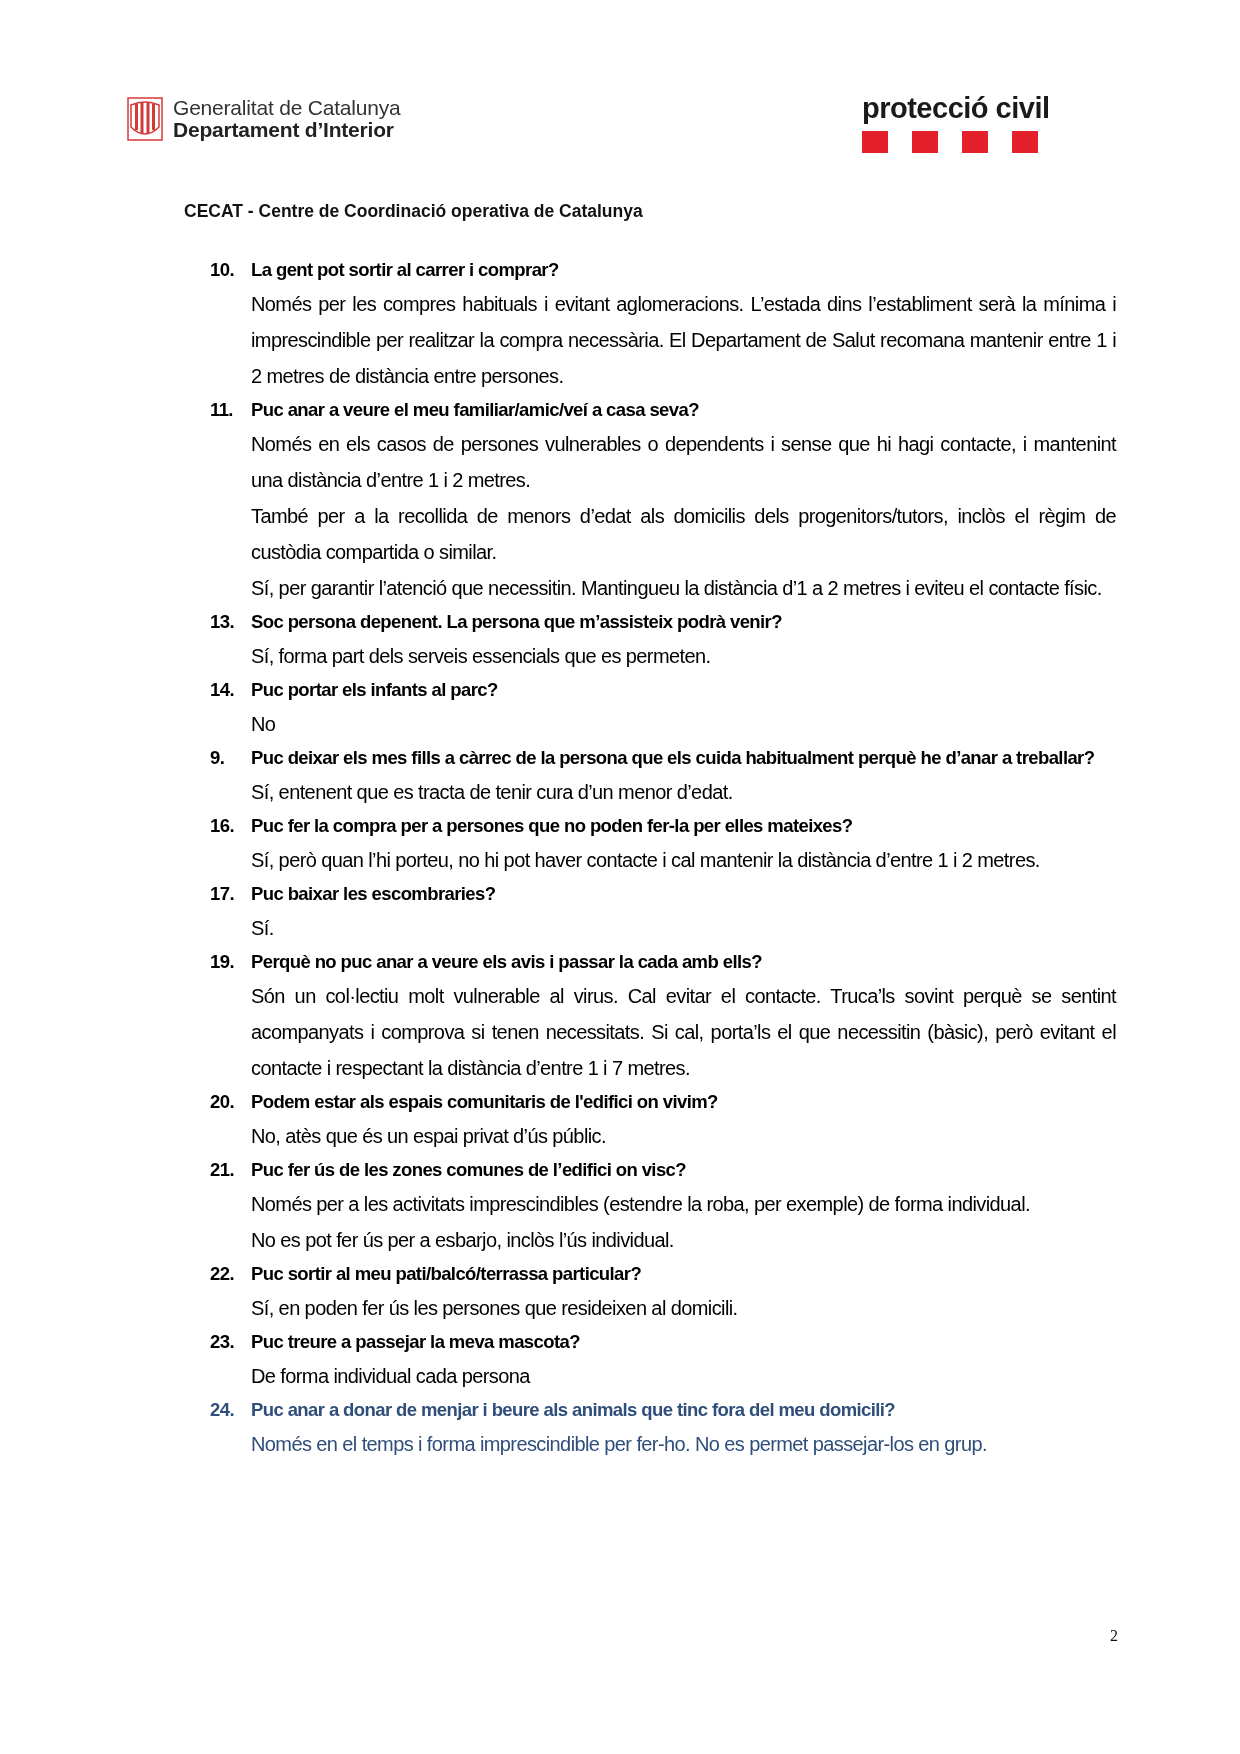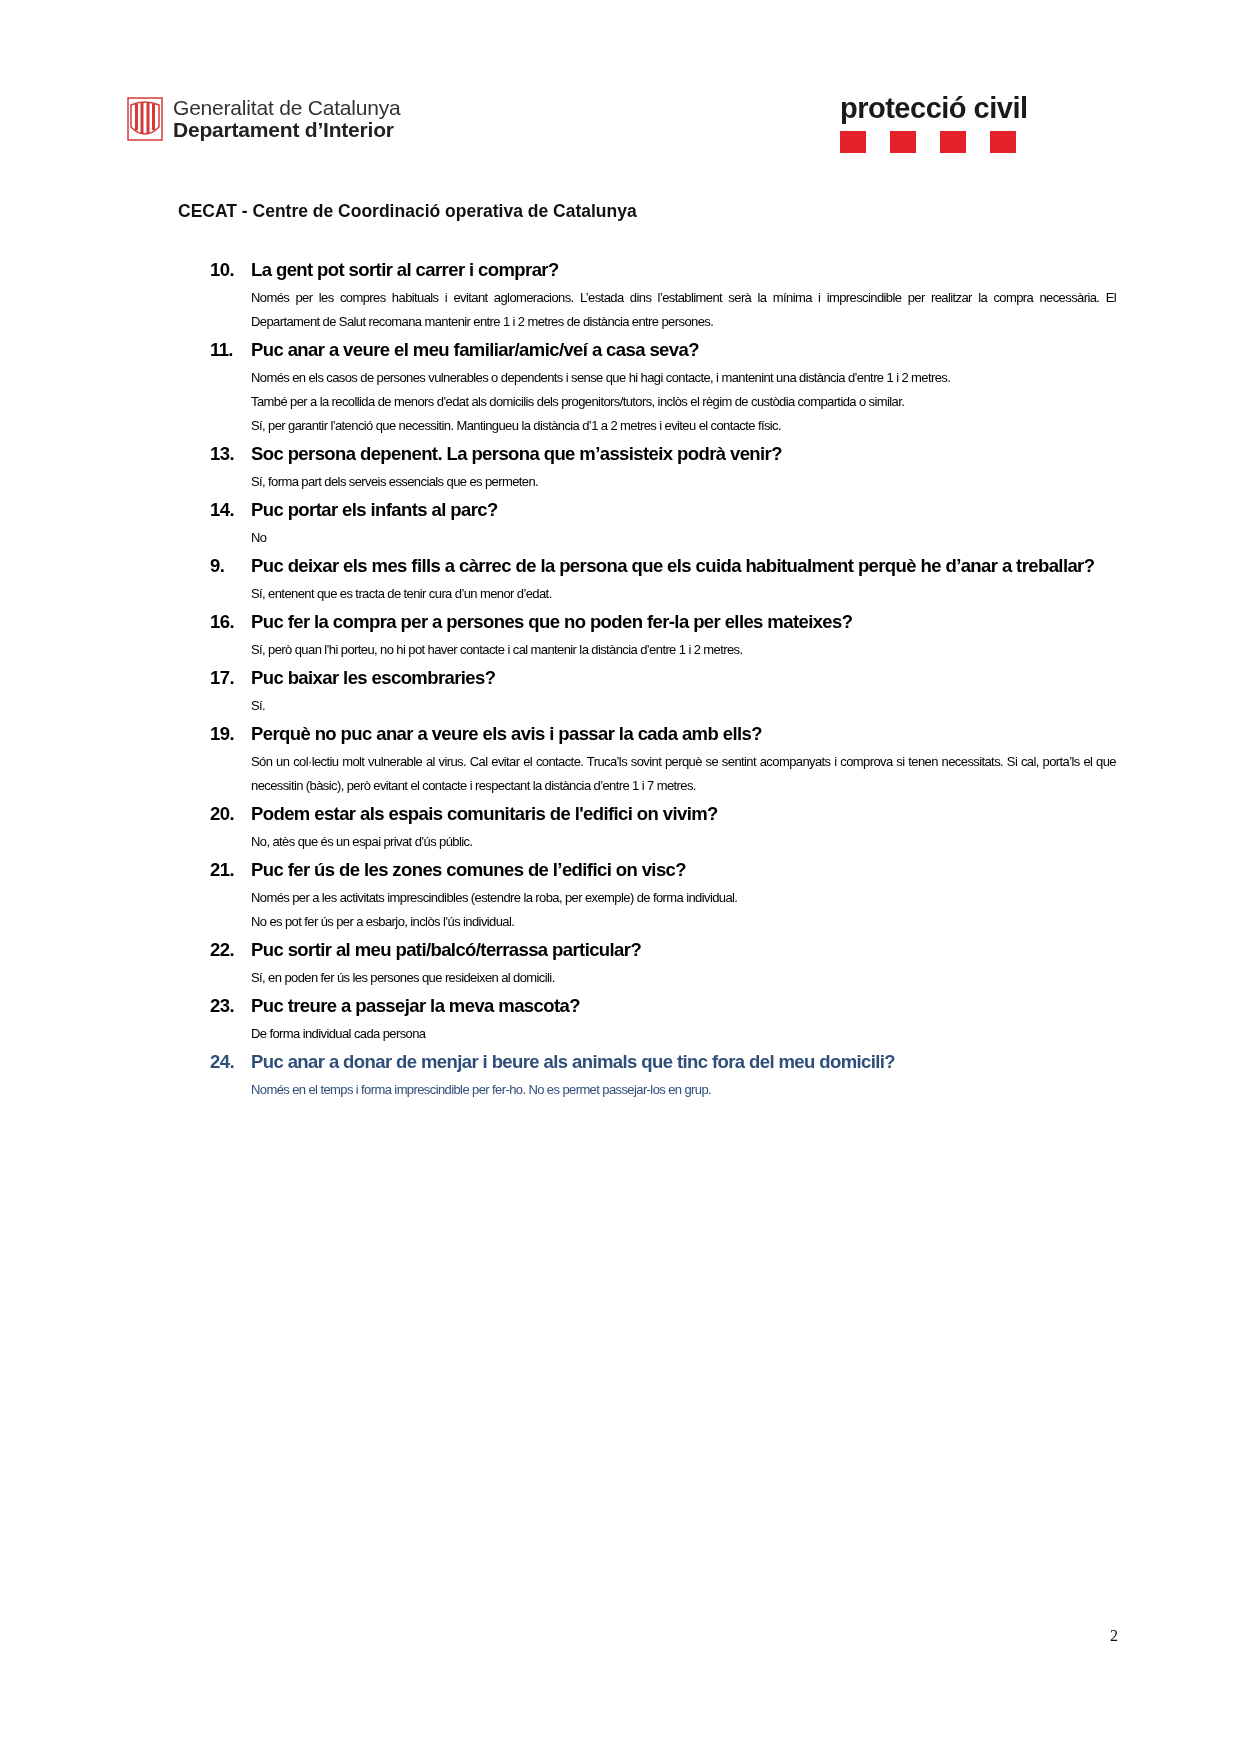--- a/index.html
+++ b/index.html
@@ -6,33 +6,33 @@
     body {
       width: 1240px; height: 1754px; position: relative; overflow: hidden;
       font-family: "Liberation Sans", sans-serif; color: #000;
     }
     .logo-gen { position: absolute; left: 127px; top: 97px; display: flex; align-items: flex-start; }
     .gen-emblem { width: 36px; height: 44px; margin-right: 10px; }
     .gen-text { line-height: 22px; }
     .gen-line1 { font-family: "Liberation Sans", sans-serif; font-size: 21px; color: #333; letter-spacing: -0.2px; }
     .gen-line2 { font-family: "Liberation Sans", sans-serif; font-size: 21px; font-weight: bold; color: #222; letter-spacing: -0.2px; }
 
-    .logo-pc { position: absolute; left: 840px; top: 93px; text-align: right; }
+    .logo-pc { position: absolute; left: 862px; top: 93px; text-align: right; }
     .pc-text { font-family: "Liberation Sans", sans-serif; font-weight: bold; font-size: 29px; color: #1a1a1a; letter-spacing: -0.5px; line-height: 30px; }
     .pc-squares { display: flex; gap: 24px; margin-top: 8px; }
     .pc-square { width: 26px; height: 22px; background: #e4202b; }
 
-    .cecat { position: absolute; left: 178px; top: 201px; font-family: "Liberation Sans", sans-serif; font-weight: bold; font-size: 17.5px; color: #111; text-align: center; }
+    .cecat { position: absolute; left: 184px; top: 201px; font-family: "Liberation Sans", sans-serif; font-weight: bold; font-size: 17.5px; color: #111; text-align: center; }
 
     .faq { position: absolute; left: 210px; top: 254px; width: 906px; }
     .faq-item { margin: 0; }
     .q { display: flex; font-family: "Liberation Sans", sans-serif; font-weight: bold; font-size: 18.5px; line-height: 32px; letter-spacing: -0.6px; }
     .q-num { width: 41px; flex: 0 0 41px; }
     .q-text { flex: 1; }
-    .a { padding-left: 41px; font-family: "Liberation Sans", sans-serif; font-size: 13px; line-height: 24px; text-align: justify; letter-spacing: -0.6px; }
+    .a { padding-left: 41px; font-family: "Liberation Sans", sans-serif; font-size: 20px; line-height: 36px; text-align: justify; letter-spacing: -0.6px; }
     .a p { margin: 0; }
     .blue .q, .blue .a { color: #2f4e7a; }
 
     .page-number { position: absolute; left: 1110px; top: 1627px; font-family: "Liberation Serif", serif; font-size: 16px; color: #111; }
   </style>
 </head>
 <body>
 
 <div class="logo-gen">
   <svg class="gen-emblem" viewBox="0 0 36 44">

